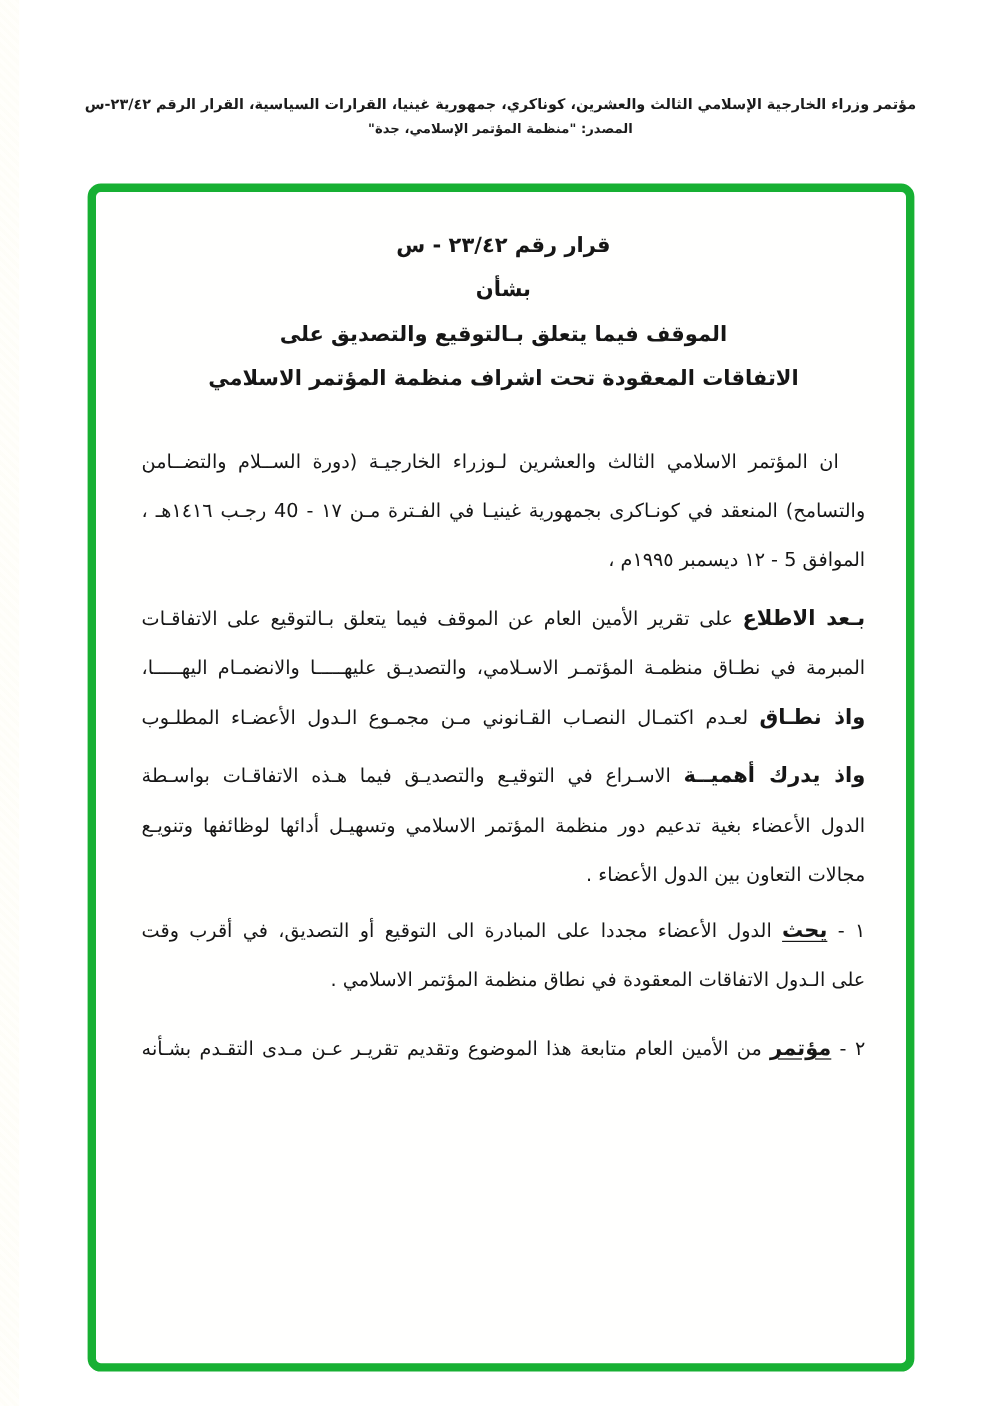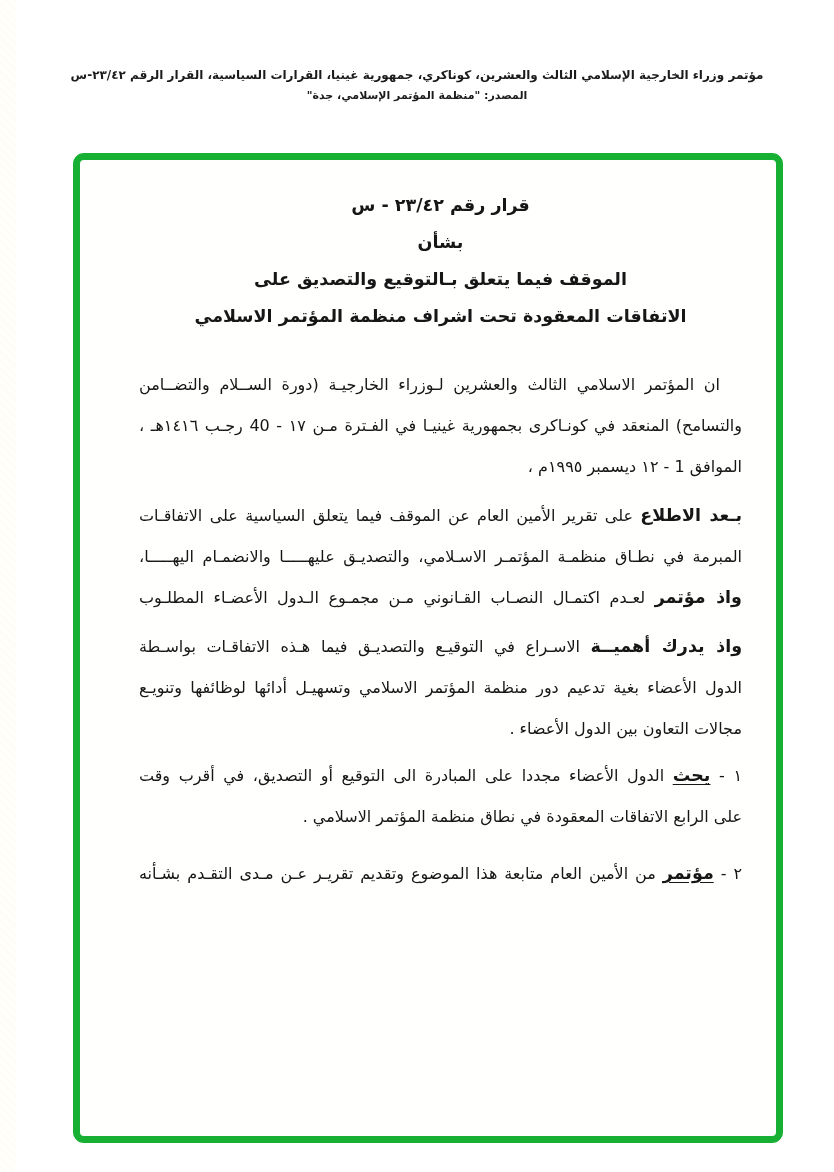--- a/index.html
+++ b/index.html
@@ -4,21 +4,21 @@
 <style>
   html,body{margin:0;padding:0;}
   body{
     width:834px;height:1172px;background:#ffffff;position:relative;
     font-family:"DejaVu Sans",sans-serif;color:#161616;overflow:hidden;
   }
   .page{position:absolute;inset:0;direction:rtl;}
   
   .scan-edge{position:absolute;left:0;top:0;bottom:0;width:16px;
     background:repeating-linear-gradient(45deg,#fffef8 0 3px,#fdfcf3 3px 6px);opacity:.6;}
-  .header{position:absolute;top:68px;left:0;right:0;text-align:center;font-weight:bold;color:#1b1b1b;}
+  .header{position:absolute;top:80px;left:0;right:0;text-align:center;font-weight:bold;color:#1b1b1b;}
   .header-line1{font-size:12px;letter-spacing:0;}
   .header-line2{font-size:11px;margin-top:7px;}
   .doc-box{
     position:absolute;left:73px;top:153px;width:675px;height:976px;
     border:7px solid #17b033;border-radius:11px;background:#fffffe;
   }
   .content{padding:26px 34px 0 38px;}
   .block{margin:0 0 0 0;}
   .line{height:41px;line-height:41px;font-size:16px;overflow:hidden;white-space:normal;}
   .fill{text-align:justify;text-align-last:justify;}
@@ -37,47 +37,47 @@
 <body>
 
 <div class="page">
   <div class="scan-edge"></div>
 
   <div class="header">
     <div class="header-line1">مؤتمر وزراء الخارجية الإسلامي الثالث والعشرين، كوناكري، جمهورية غينيا، القرارات السياسية، القرار الرقم ٢٣/٤٢-س</div>
     <div class="header-line2">المصدر:  "منظمة المؤتمر الإسلامي، جدة"</div>
   </div>
 
-  <div class="doc-box" style="border-color: rgb(23, 176, 51); padding-left: 21px;">
+  <div class="doc-box" style="border-color: rgb(23, 176, 51);">
     <div class="content">
         <div class="block kind-title" style="margin-bottom: 30px;">
           <div class="line plain tl0"><span class="seg b">قرار رقم ٢٣/٤٢ - س</span></div>
           <div class="line plain tl1"><span class="seg b">بشأن</span></div>
           <div class="line plain tl2"><span class="seg b">الموقف فيما يتعلق بـالتوقيع والتصديق على</span></div>
           <div class="line plain tl3"><span class="seg b">الاتفاقات المعقودة تحت اشراف منظمة المؤتمر الاسلامي</span></div>
         </div>
         <div class="block kind-para indent" style="margin-bottom: 8px;">
           <div class="line fill"><span class="seg">ان المؤتمر الاسلامي الثالث والعشرين لـوزراء الخارجيـة (دورة الســلام والتضــامن</span></div>
           <div class="line fill"><span class="seg">والتسامح) المنعقد في كونـاكرى بجمهورية غينيـا في الفـترة مـن ١٧ - 40 رجـب ١٤١٦هـ ،</span></div>
-          <div class="line plain"><span class="seg">الموافق 1 - ١٢ ديسمبر ١٩٩٥م ،</span></div>
+          <div class="line plain"><span class="seg">الموافق 5 - ١٢ ديسمبر ١٩٩٥م ،</span></div>
         </div>
         <div class="block kind-para" style="margin-bottom: 0px;">
-          <div class="line fill"><span class="seg b">بـعد الاطلاع</span><span class="seg"> على تقرير الأمين العام عن الموقف فيما يتعلق السياسية على الاتفاقـات</span></div>
+          <div class="line fill"><span class="seg b">بـعد الاطلاع</span><span class="seg"> على تقرير الأمين العام عن الموقف فيما يتعلق بـالتوقيع على الاتفاقـات</span></div>
           <div class="line fill"><span class="seg">المبرمة في نطـاق منظمـة المؤتمـر الاسـلامي، والتصديـق عليهـــــا والانضمـام اليهـــــا،</span></div>
         </div>
         <div class="block kind-para" style="margin-bottom: 8px;">
-          <div class="line fill"><span class="seg b">واذ مؤتمر</span><span class="seg"> لعـدم اكتمـال النصـاب القـانوني مـن مجمـوع الـدول الأعضـاء المطلـوب</span></div>
+          <div class="line fill"><span class="seg b">واذ نطـاق</span><span class="seg"> لعـدم اكتمـال النصـاب القـانوني مـن مجمـوع الـدول الأعضـاء المطلـوب</span></div>
         </div>
         <div class="block kind-para" style="margin-bottom: 6px;">
           <div class="line fill"><span class="seg b">واذ يدرك أهميــة</span><span class="seg"> الاسـراع في التوقيـع والتصديـق فيما هـذه الاتفاقـات بواسـطة</span></div>
           <div class="line fill"><span class="seg">الدول الأعضاء بغية تدعيم دور منظمة المؤتمر الاسلامي وتسهيـل أدائها لوظائفها وتنويـع وتوسـيع</span></div>
           <div class="line plain"><span class="seg">مجالات التعاون بين الدول الأعضاء .</span></div>
         </div>
         <div class="block kind-item" style="margin-bottom: 16px;">
           <div class="line fill"><span class="seg">١ - </span><span class="seg b u">يحث</span><span class="seg"> الدول الأعضاء مجددا على المبادرة الى التوقيع أو التصديق، في أقرب وقت ممكـن،</span></div>
-          <div class="line plain"><span class="seg">على الرابع الاتفاقات المعقودة في نطاق منظمة المؤتمر الاسلامي .</span></div>
+          <div class="line plain"><span class="seg">على الـدول الاتفاقات المعقودة في نطاق منظمة المؤتمر الاسلامي .</span></div>
         </div>
         <div class="block kind-item" style="margin-bottom: 0px;">
           <div class="line fill"><span class="seg">٢ - </span><span class="seg b u">مؤتمر</span><span class="seg"> من الأمين العام متابعة هذا الموضوع وتقديم تقريـر عـن مـدى التقـدم بشـأنه الى</span></div>
         </div>
       </div>
   </div>
 </div>
 
 </body></html>

